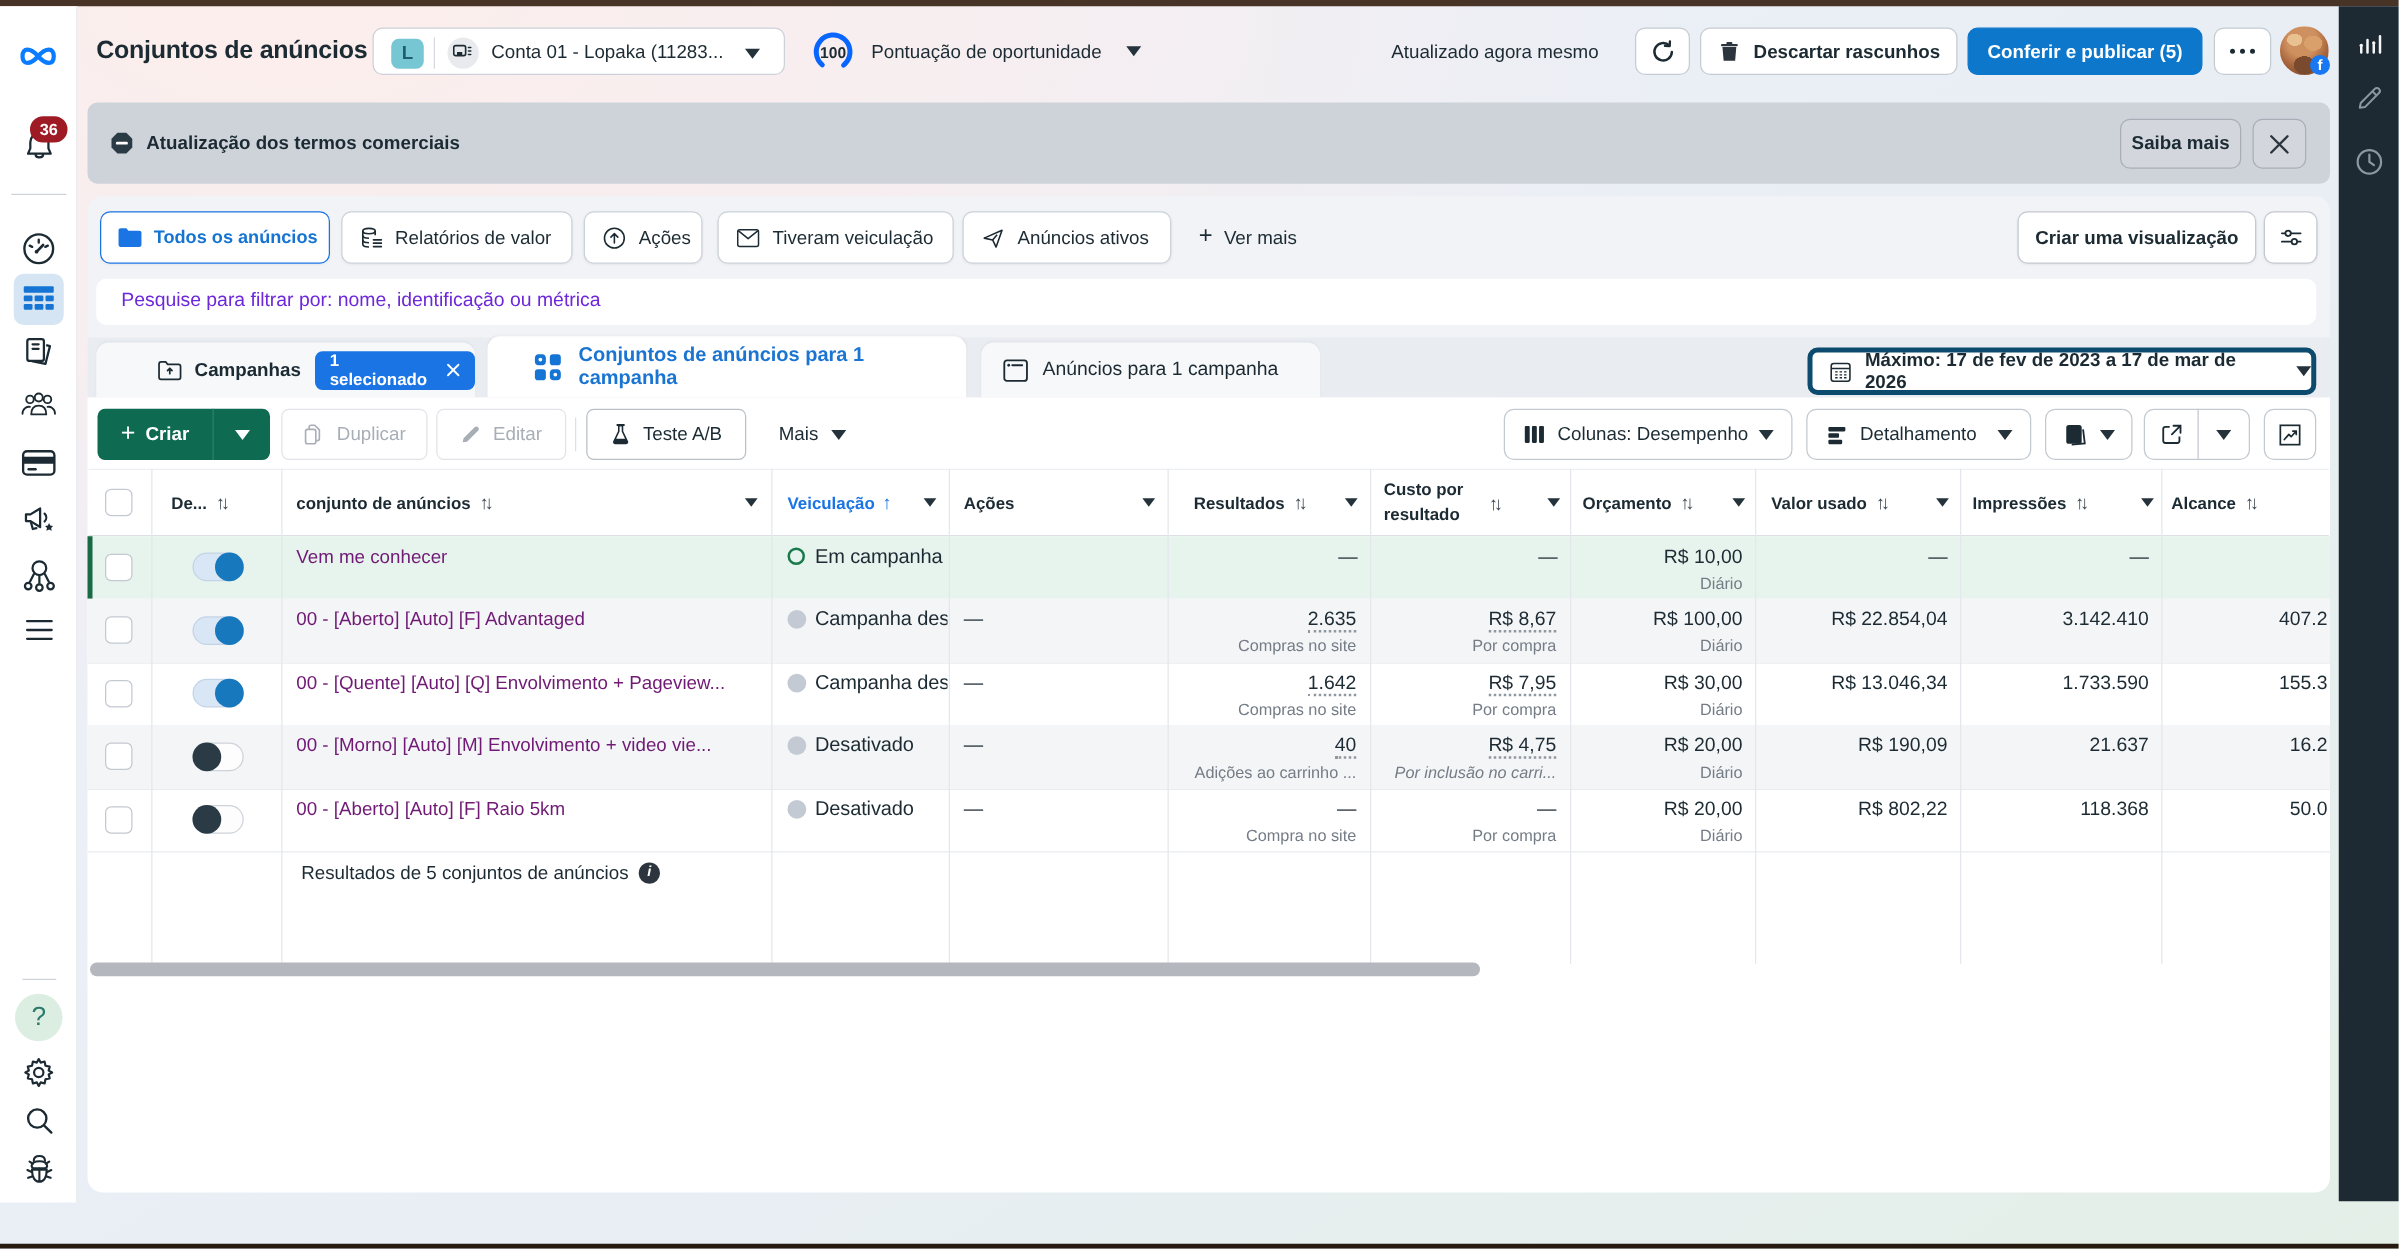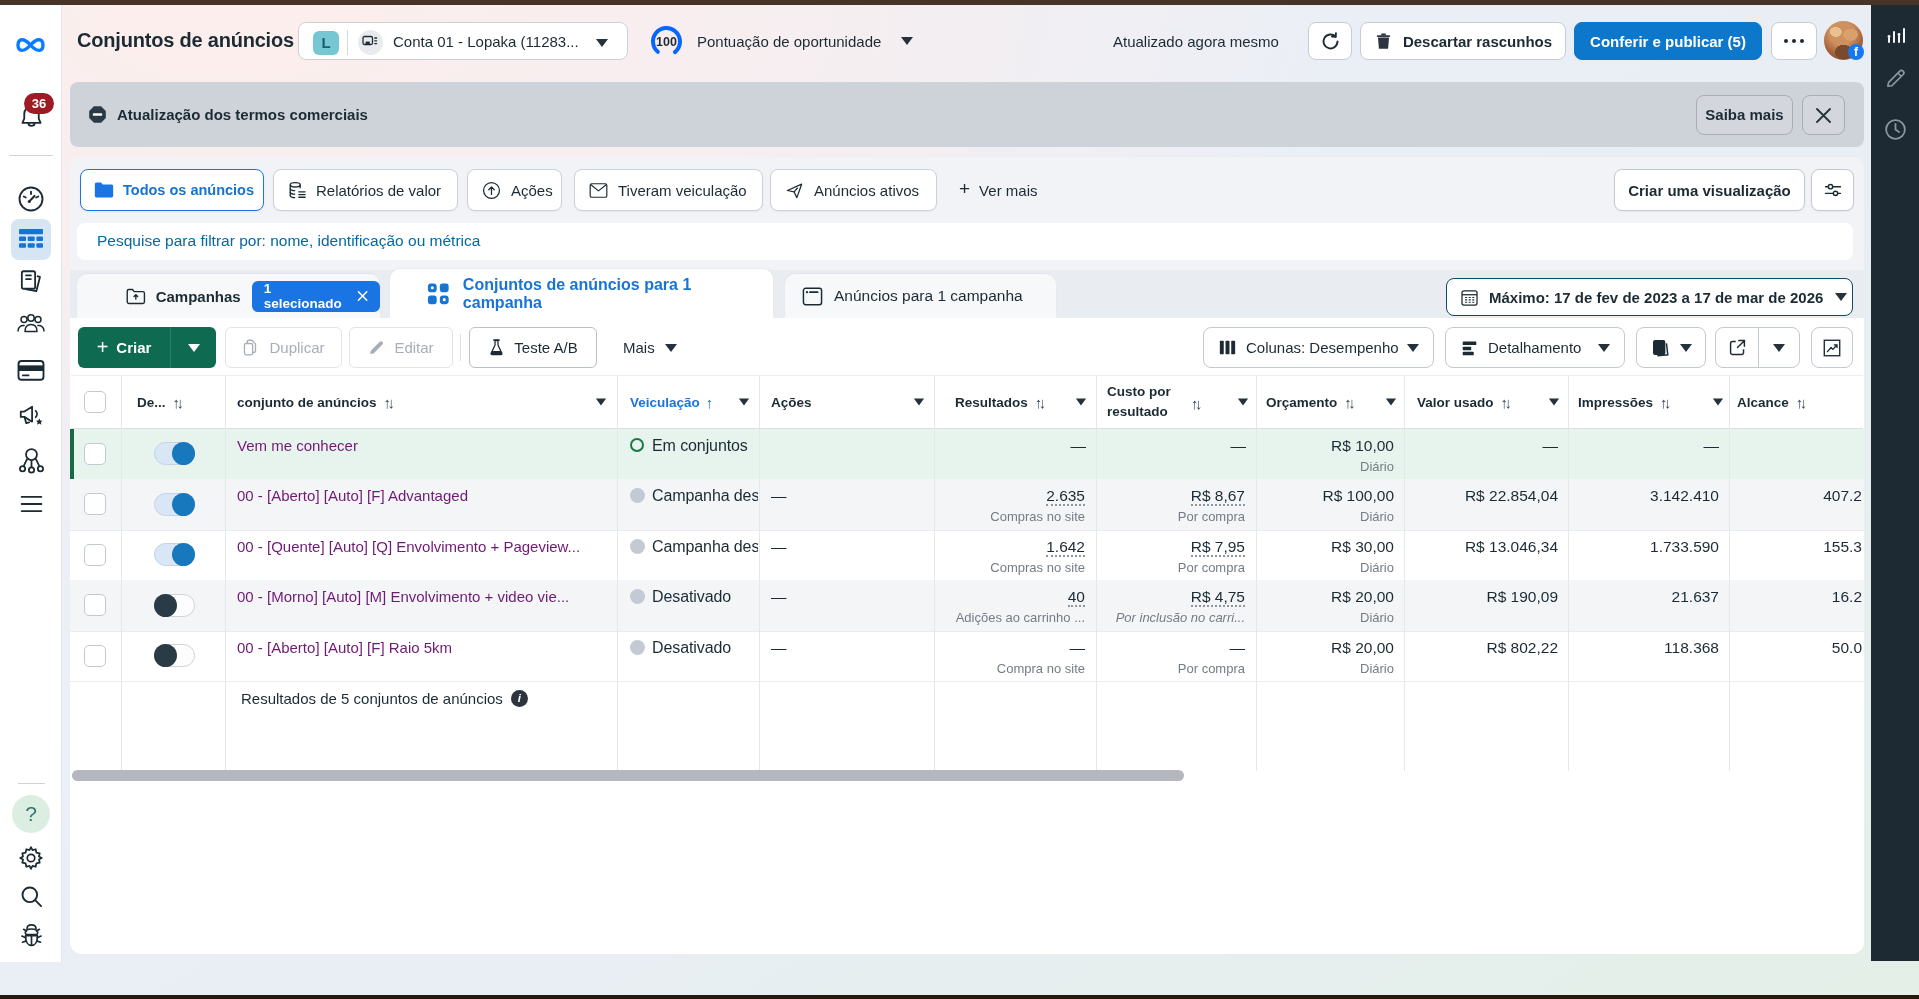--- a/index.html
+++ b/index.html
@@ -21,21 +21,21 @@
 
 .car { display:inline-block; width:0; height:0; border-left:6.5px solid transparent; border-right:6.5px solid transparent; border-top:8px solid #24323b; }
 .sort { font-size:15px; color:#3f4954; letter-spacing:-3.5px; font-weight:400; }
 
 #banner { left:70px; top:82px; width:1794px; height:65px; background:#ced3da; border-radius:8px; }
 
 #upcard { left:70px; top:157px; width:1794px; height:113px; background:#f1f3f6; border-radius:12px 12px 0 0; }
 #tabstrip { left:70px; top:270px; width:1794px; height:48px; background:#e9edf1; }
 .chip { top:169px; height:42px; background:#fff; border:1px solid #cbd2d9; border-radius:8px; display:flex; align-items:center; font-size:15px; font-weight:400; color:#1c2b33; box-shadow:0 1px 2px rgba(0,0,0,.05); }
 #search { left:77px; top:223px; width:1776px; height:37px; background:#fff; border-radius:8px; }
-#search span { position:absolute; left:20px; top:9px; font-size:15.5px; color:#0369a1; }
+#search span { position:absolute; left:20px; top:9px; font-size:15.5px; color:#6d28d9; }
 
 .tab { border-radius:10px 10px 0 0; display:flex; align-items:center; box-shadow:0 -1px 2px rgba(0,0,0,.04); }
 
 #tcard { left:70px; top:318px; width:1794px; height:636px; background:#fff; border-radius:0 0 12px 12px; }
 .tbtn { top:327px; height:41px; border-radius:6px; display:flex; align-items:center; justify-content:center; font-size:15px; background:#fff; }
 .colline { top:375px; width:1px; height:396px; background:#e4e7eb; }
 .rowline { left:71px; width:1792px; height:1px; background:#eceef1; }
 .hcell { top:375px; height:54px; font-size:13.5px; font-weight:700; }
 .num { font-size:15.5px; color:#1c2b33; text-align:right; }
 .sub { font-size:13px; color:#747c86; text-align:right; }
@@ -297,21 +297,21 @@
 </div>
 <div class="abs tab" style="left:785px;top:274px;width:271px;height:44px;background:#f7f8fa;">
   <svg style="margin:0 11px 0 17px" width="21" height="19" viewBox="0 0 24 22" fill="none" stroke="#1c2b33" stroke-width="1.7">
     <rect x="1.5" y="1.5" width="21" height="19" rx="2.5"></rect>
     <circle cx="5.6" cy="6" r="1.3" fill="#1c2b33" stroke="none"></circle>
     <path d="M9 6 L18 6" stroke-width="2" stroke-linecap="round"></path>
   </svg>
   <span style="font-size:15.5px;font-weight:400;">Anúncios para 1 campanha</span>
 </div>
 
-<div class="abs flex" style="left:1446px;top:278px;width:407px;height:38px;background:#fff;border:1px solid #0c4a6e;border-radius:8px;">
+<div class="abs flex" style="left:1446px;top:278px;width:407px;height:38px;background:#fff;border:4px solid #0c4a6e;border-radius:8px;">
   <svg style="margin:0 10px 0 13px" width="19" height="19" viewBox="0 0 24 24" fill="none" stroke="#1c2b33" stroke-width="1.6">
     <rect x="2.5" y="3.5" width="19" height="18" rx="2.5"></rect>
     <path d="M2.5 8.5 L21.5 8.5"></path>
     <path d="M6.5 12 L9 12 M11 12 L13.5 12 M15.5 12 L18 12 M6.5 15 L9 15 M11 15 L13.5 15 M15.5 15 L18 15 M6.5 18 L9 18 M11 18 L13.5 18 M15.5 18 L18 18" stroke-width="1.4"></path>
   </svg>
   <span style="font-size:15px;font-weight:700;">Máximo: 17 de fev de 2023 a 17 de mar de 2026</span>
   <div class="car" style="margin-left:12px;"></div>
 </div>
 <div id="search" class="abs">
     <span>Pesquise para filtrar por: nome, identificação ou métrica</span>
@@ -420,21 +420,21 @@
   <div class="abs" style="left:0;top:101px;width:1794px;height:1px;background:#e9ebef;"></div>
   <div class="abs" style="left:0;top:151px;width:1794px;height:1px;background:#e9ebef;"></div>
   <div class="abs" style="left:0;top:202px;width:1794px;height:1px;background:#e9ebef;"></div>
   <div class="abs" style="left:0;top:252px;width:1794px;height:1px;background:#e9ebef;"></div>
 
   <div class="abs" style="left:0;top:0;width:1794px;height:50px;background:#e7f3ed;border-left:4px solid #186a45;"></div>
   <div class="abs cb" style="left:14px;top:14px;"></div>
   <div class="abs toggle ton" style="left:84px;top:13px;"></div>
   <div class="abs link" style="left:167px;top:8px;">Vem me conhecer</div>
   <div class="abs" style="left:560px;top:9px;width:14px;height:14px;border:2.5px solid #18794a;border-radius:50%;"></div>
-  <div class="abs status" style="left:582px;top:8px;">Em conjuntos</div>
+  <div class="abs status" style="left:582px;top:8px;">Em campanha</div>
   <div class="abs num" style="left:866px;top:8px;width:150px;">—</div>
   <div class="abs num" style="left:1026px;top:8px;width:150px;">—</div>
   <div class="abs num" style="left:1174px;top:8px;width:150px;">R$ 10,00</div>
   <div class="abs sub" style="left:1174px;top:30px;width:150px;">Diário</div>
   <div class="abs num" style="left:1338px;top:8px;width:150px;">—</div>
   <div class="abs num" style="left:1499px;top:8px;width:150px;">—</div>
 
   <div class="abs" style="left:0;top:50px;width:1794px;height:51px;background:#f4f5f7;"></div>
   <div class="abs cb" style="left:14px;top:64px;"></div>
   <div class="abs toggle ton" style="left:84px;top:64px;"></div>

